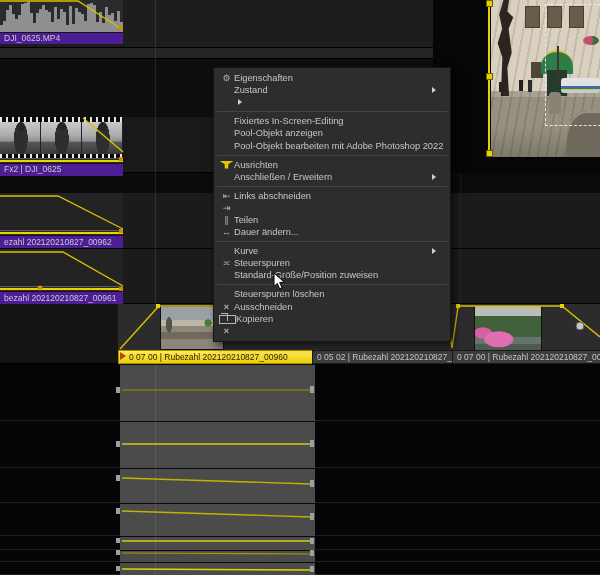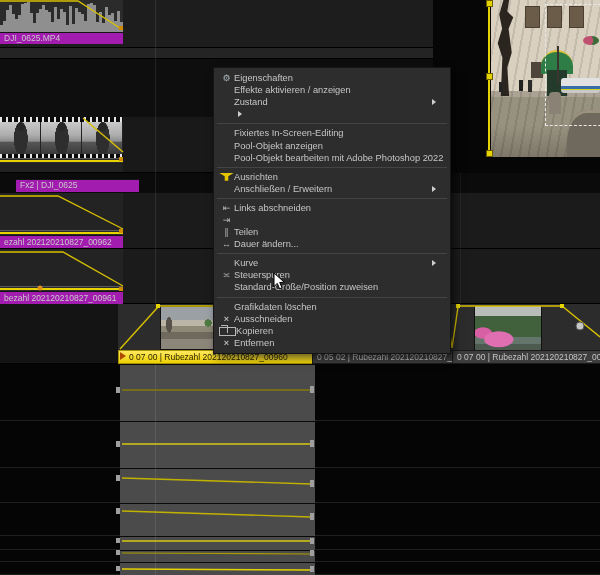--- a/index.html
+++ b/index.html
@@ -13,38 +13,38 @@
   .bg-video-track{left:0;top:117px;width:433px;height:55px;background:#191919;border-bottom:1px solid #000;}
   .bg-gap2{left:0;top:173px;width:600px;height:20px;background:#0b0b0b;}
   .bg-photoa-track{left:0;top:193px;width:600px;height:55px;background:#1b1b1b;border-bottom:1px solid #000;}
   .bg-photob-track{left:0;top:249px;width:600px;height:54px;background:#1b1b1b;border-bottom:1px solid #000;}
   .bg-image-track{left:0;top:304px;width:600px;height:59px;background:#141414;border-bottom:1px solid #000;}
   .bg-bottom{left:0;top:364px;width:600px;height:211px;background:#050505;}
   .hsep{left:0;width:600px;height:1px;background:#1f1f1f;}
   .vgrid{top:0;width:1px;height:575px;background:rgba(255,255,255,0.09);}
   .vgrid2{top:173px;width:1px;height:190px;background:rgba(255,255,255,0.05);}
   
-  .clip-label{font-size:8.5px;line-height:11px;color:#c9c9c9;background:#a21caf;
+  .clip-label{font-size:8.5px;line-height:11px;color:#c9c9c9;background:#4c1d95;
     padding:0 0 0 4px;white-space:nowrap;overflow:hidden;border-top:1px solid #141414;}
   .audio-clip{left:0;top:0;width:123px;height:43px;background:#2b2b2b;}
   .waveform{position:absolute;left:0;top:0;width:123px;height:32px;display:flex;align-items:flex-end;overflow:hidden;}
   .waveform i{flex:0 0 3px;background:#8f8f8f;margin-right:0;}
   .audio-label{position:absolute;left:0;top:32px;width:119px;height:11px;}
   .video-clip{left:0;top:117px;width:123px;height:55px;background:#222;}
   .perf{position:absolute;left:0;width:123px;height:5px;
     background:repeating-linear-gradient(90deg,#e6e6e6 0 2px,#0a0a0a 2px 6px);}
   .frames{position:absolute;left:0;top:5px;width:123px;height:32px;display:flex;}
   .frame{flex:0 0 40px;margin-right:1px;
     background:
       radial-gradient(circle 4px at 52% 16%, #262626 97%, transparent),
       radial-gradient(ellipse 7px 17px at 52% 52%, #2e2e2e 97%, transparent),
       linear-gradient(180deg,#c9c9c9 0%,#aeaeae 40%,#8f8f8f 60%,#565656 63%,#484848 82%,#3a3a3a 100%);}
   .ctrl-bar{height:5px;width:123px;
     background:linear-gradient(180deg,#5a5a5a 0 1px,#2a2a2a 1px 2px,#e8d200 2px 4px,#2a2a2a 4px);}
-  .video-label{position:absolute;left:16px;top:42px;width:119px;height:12px;margin-top:16px;}
+  .video-label{position:absolute;left:0;top:42px;width:119px;height:12px;}
   .photo-clip{width:123px;background:#232323;}
   .image-clip{top:304px;height:46px;background:#2c2c2c;}
   .thumb{position:absolute;border:1px solid #111;}
   .thumb-square{background:
       radial-gradient(circle 6px at 76% 38%, #4f7b43 0 60%, transparent 62%),
       radial-gradient(ellipse 5px 13px at 13% 42%, #57524a 0 60%, transparent 62%),
       linear-gradient(180deg,#9aa0a4 0 30%,#bab5a7 30% 46%,#8e8876 46% 60%,#6f6a5e 60% 76%,#8b857a 76% 100%);}
   .thumb-flowers{background:
       radial-gradient(ellipse 24px 13px at 36% 74%, #e06fb2 0 58%, transparent 64%),
       radial-gradient(ellipse 16px 10px at 12% 60%, #d95fa5 0 52%, transparent 60%),
@@ -284,24 +284,20 @@
   <div class="abs sel-handle" style="left:486px;top:73px"></div>
   <div class="abs sel-handle" style="left:486px;top:150px"></div>
 
   <div class="abs" id="context-menu">
       <div class="menu-item">
         <span class="mi-icon icon-gear-icon">⚙</span>
         <span class="mi-label">Eigenschaften</span>
       </div>
       <div class="menu-item">
         <span class="mi-icon"></span>
-        <span class="mi-label">Effekte aktivieren / anzeigen</span>
-      </div>
-      <div class="menu-item">
-        <span class="mi-icon"></span>
         <span class="mi-label">Zustand</span>
         <span class="mi-arrow"></span>
       </div>
       <div class="menu-item">
         <span class="mi-icon"></span>
         <span class="mi-arrow"></span>
       </div>
       <div class="menu-sep"></div>
       <div class="menu-item">
         <span class="mi-icon"></span>
@@ -351,33 +347,32 @@
         <span class="mi-icon icon-control-tracks-icon">≍</span>
         <span class="mi-label">Steuerspuren</span>
       </div>
       <div class="menu-item">
         <span class="mi-icon"></span>
         <span class="mi-label">Standard-Größe/Position zuweisen</span>
       </div>
       <div class="menu-sep"></div>
       <div class="menu-item">
         <span class="mi-icon"></span>
-        <span class="mi-label">Grafikdaten löschen</span>
+        <span class="mi-label">Steuerspuren löschen</span>
       </div>
       <div class="menu-item">
         <span class="mi-icon icon-cut-icon">×</span>
         <span class="mi-label">Ausschneiden</span>
       </div>
       <div class="menu-item">
         <span class="mi-icon icon-copy-icon"></span>
         <span class="mi-label">Kopieren</span>
       </div>
       <div class="menu-item">
         <span class="mi-icon icon-remove-icon">×</span>
-        <span class="mi-label">Entfernen</span>
       </div>
     </div>
 
   <svg class="abs" id="cursor" width="14" height="19">
     <polygon points="1,1 1,14.5 4.3,11.4 6.6,16.8 9,15.7 6.7,10.5 11.3,10.2" fill="#fff" stroke="#000" stroke-width="1"></polygon>
   </svg>
 
 </div>
 
 </body></html>

